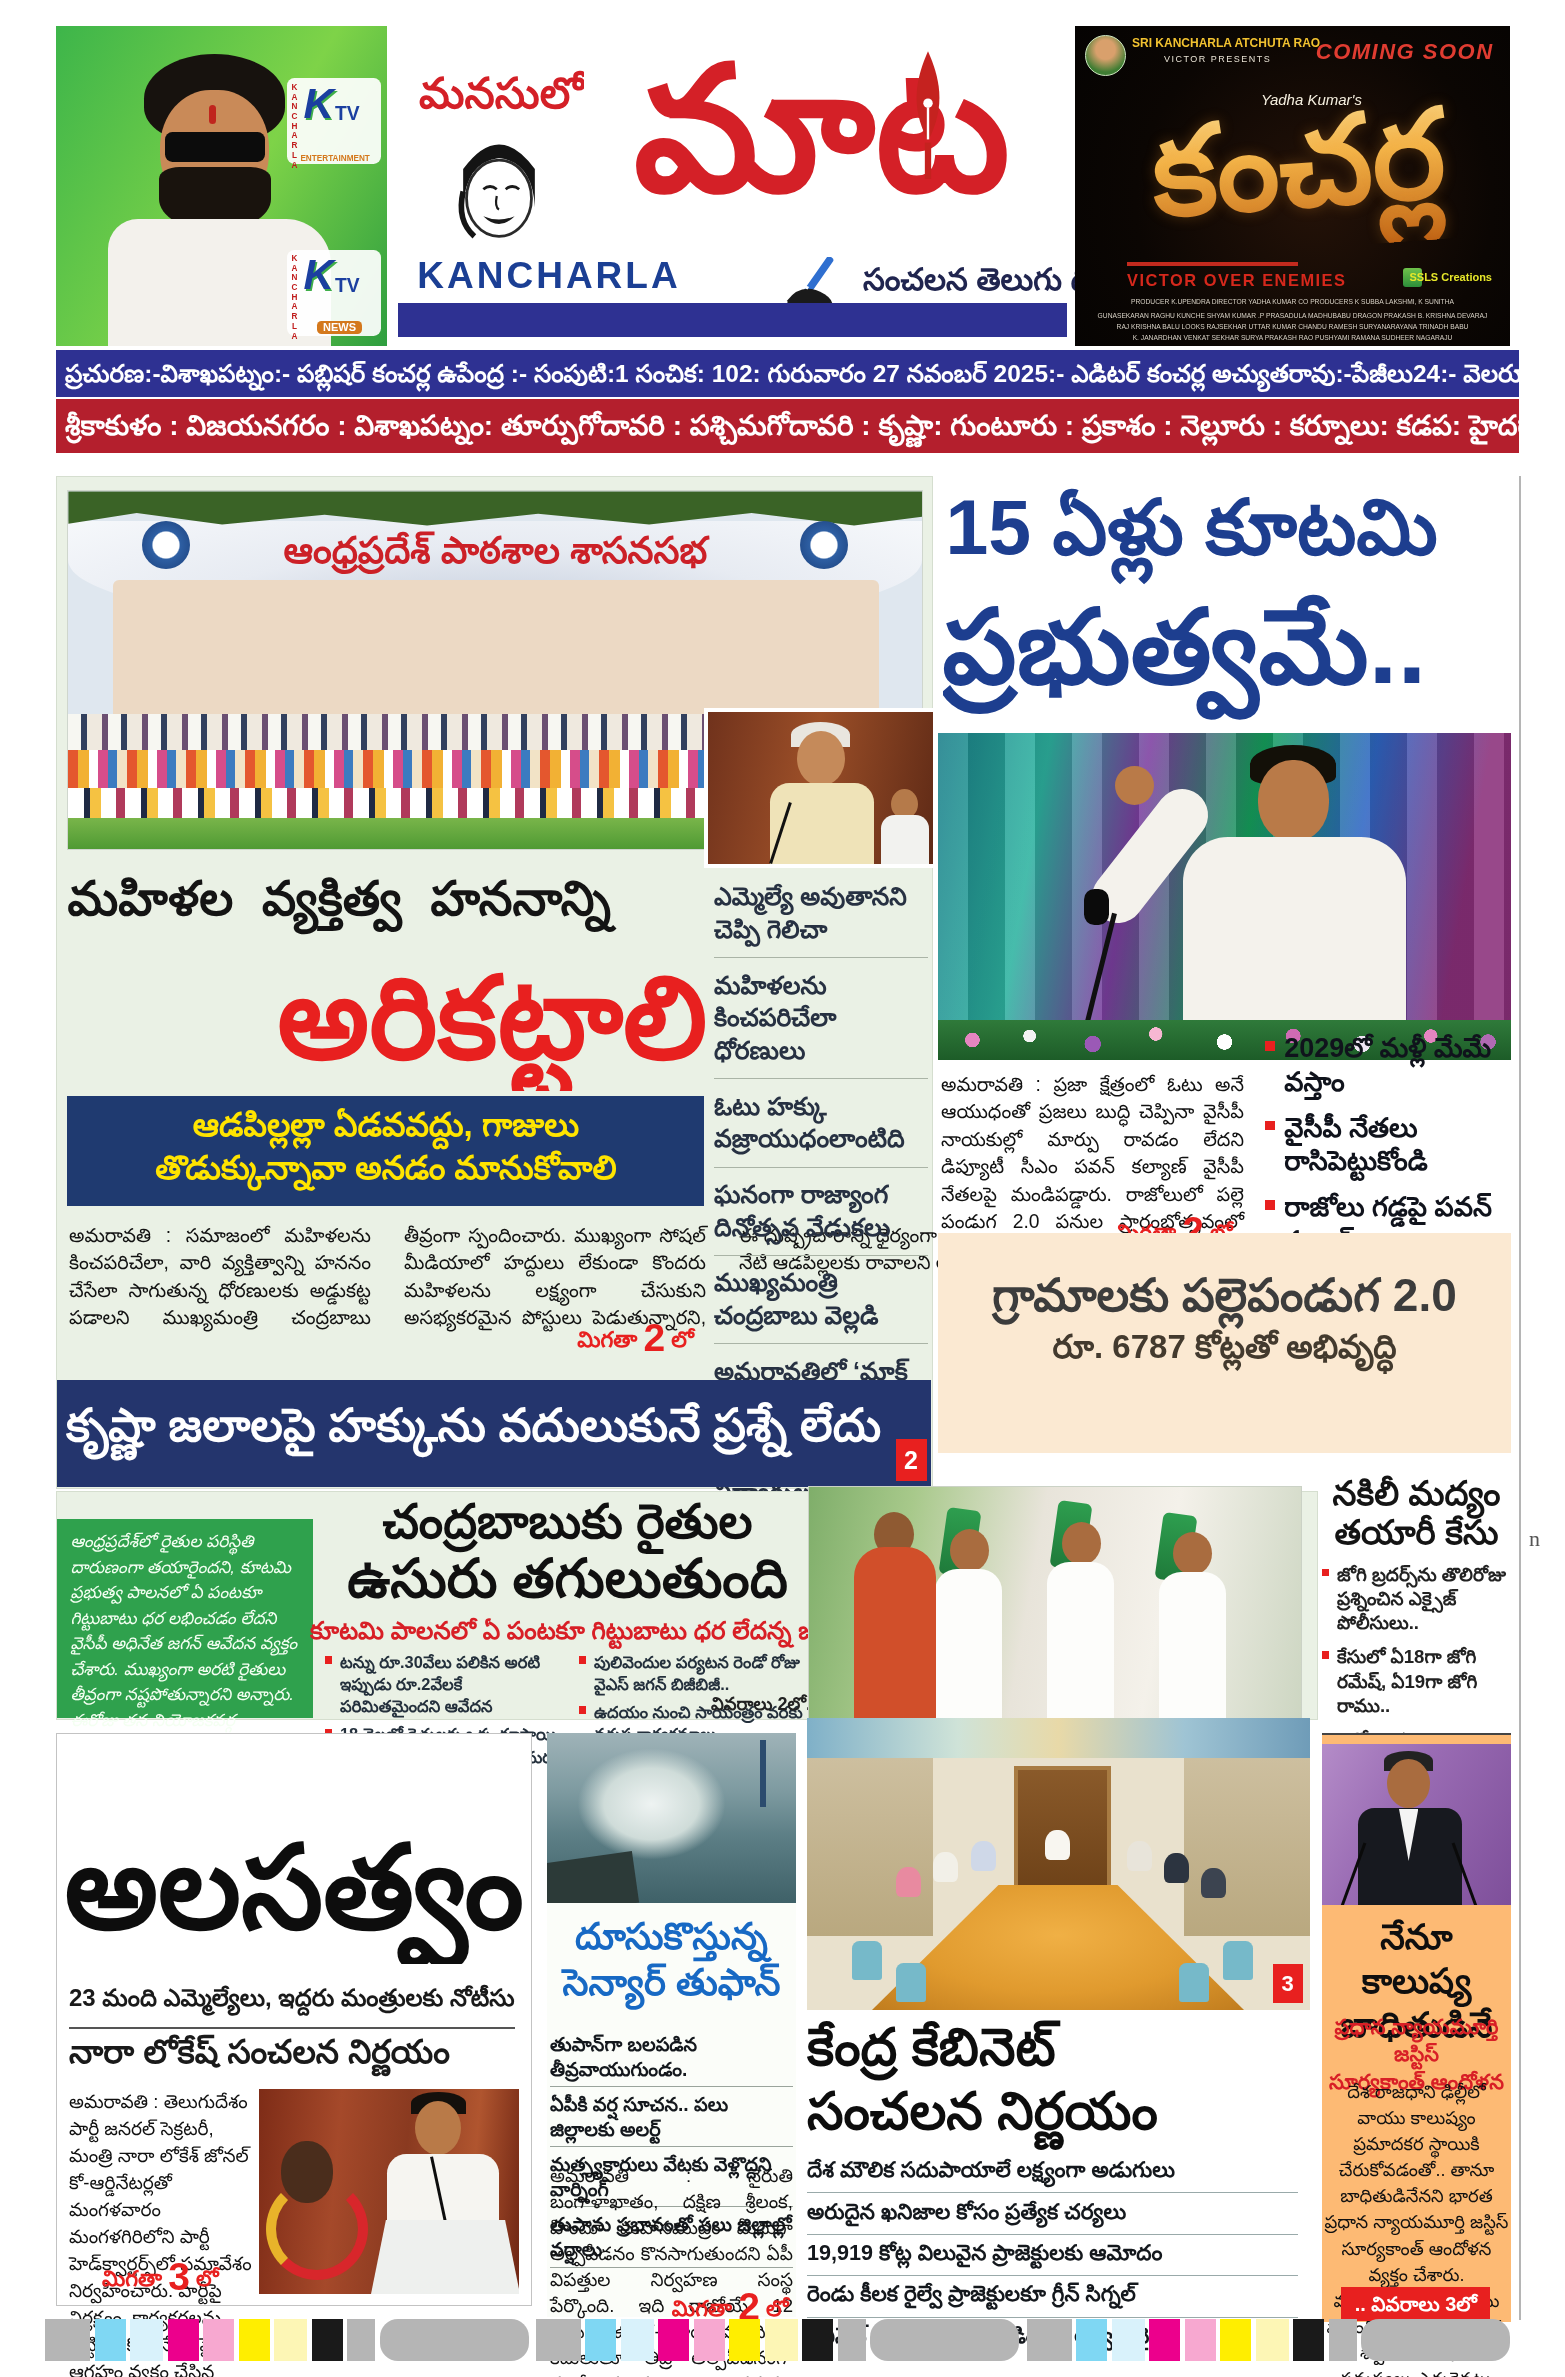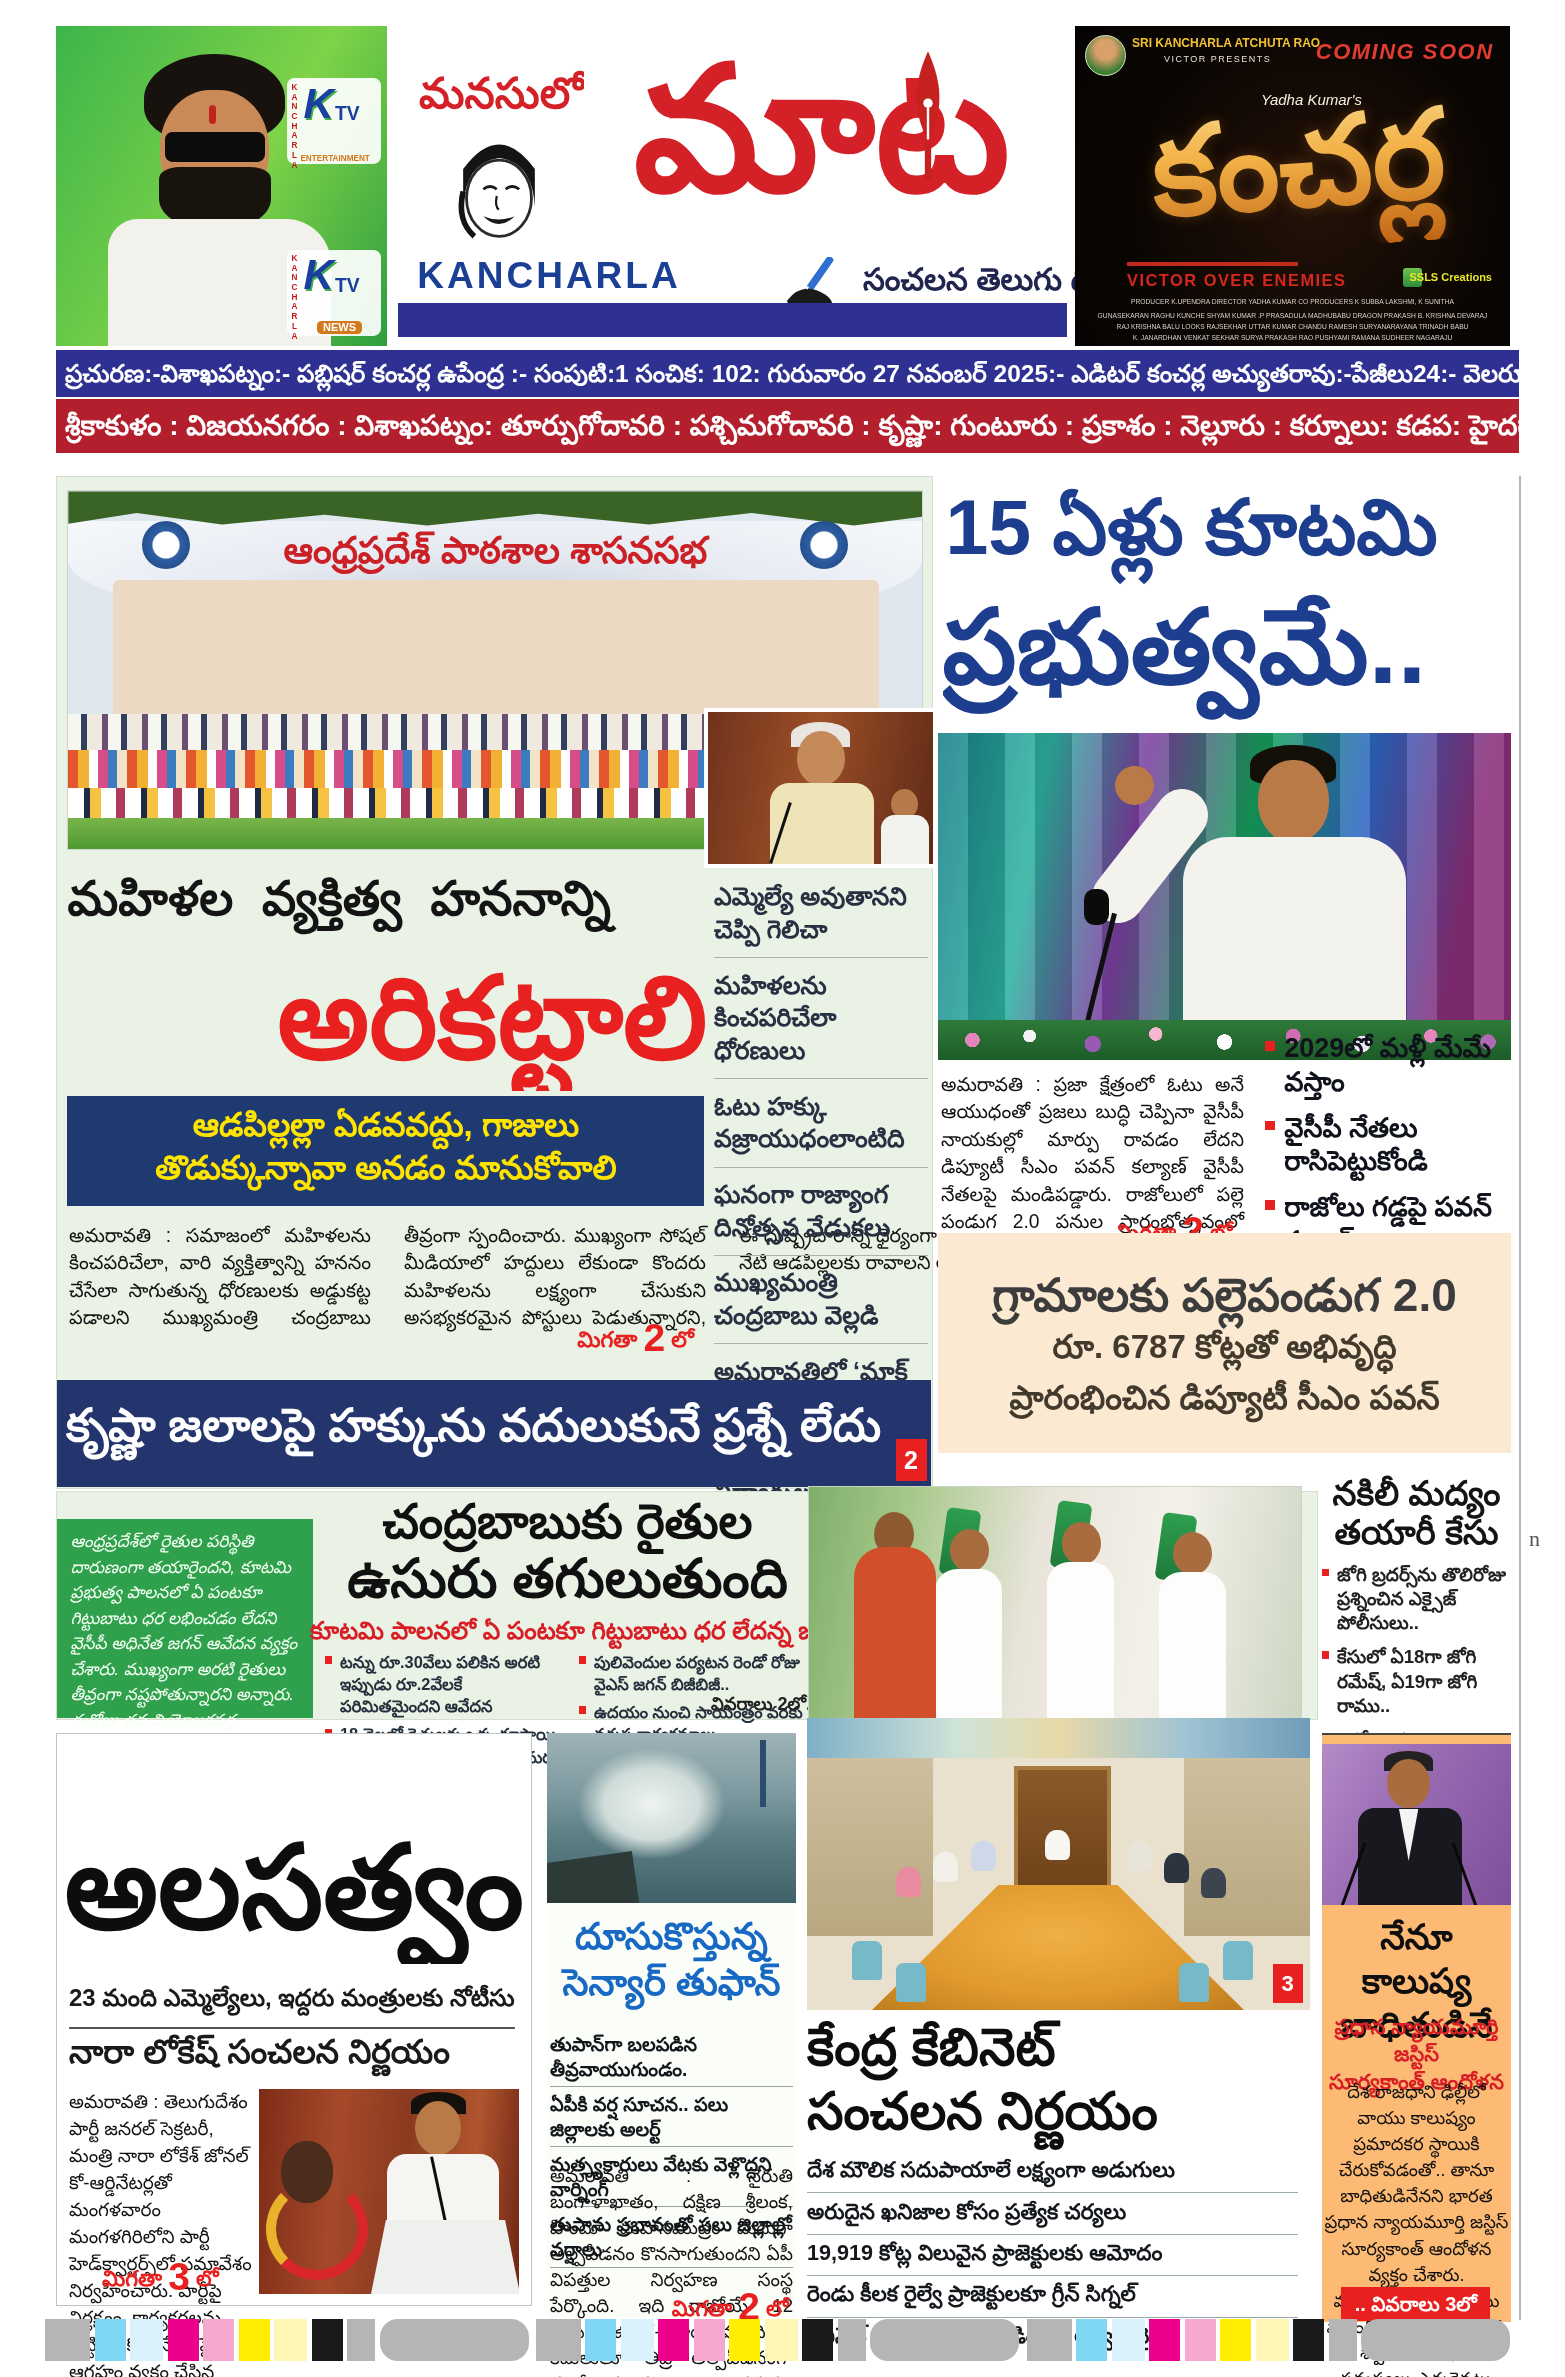--- a/index.html
+++ b/index.html
@@ -351,21 +351,20 @@
       <span>లో</span>
     </div>
     <div class="lr-bullets">
       <div class="bt"><span class="redsq"></span><span>2029లో మళ్లీ మేమే వస్తాం</span></div>
       <div class="bt"><span class="redsq"></span><span>వైసీపీ నేతలు రాసిపెట్టుకోండి</span></div>
       <div class="bt"><span class="redsq"></span><span>రాజోలు గడ్డపై పవన్ సవాల్</span></div>
     </div>
     <div id="peach">
       <div class="pe-t nowrap">గ్రామాలకు పల్లెపండుగ 2.0</div>
       <div class="pe-1 nowrap">రూ. 6787 కోట్లతో అభివృద్ధి</div>
-      <div class="pe-2 nowrap">ప్రారంభించిన డిప్యూటీ సీఎం పవన్</div>
     </div>
   </div>
 
   <div class="abs" id="fake">
     <div class="fk-h">
       <div>నకిలీ మద్యం</div>
       <div>తయారీ కేసు</div>
     </div>
     <div class="fk-b"><span class="redsq"></span><span>జోగి బ్రదర్స్‌ను తొలిరోజు ప్రశ్నించిన ఎక్సైజ్ పోలీసులు..</span></div>
     <div class="fk-b"><span class="redsq"></span><span>కేసులో ఏ18గా జోగి రమేష్, ఏ19గా జోగి రాము..</span></div>

